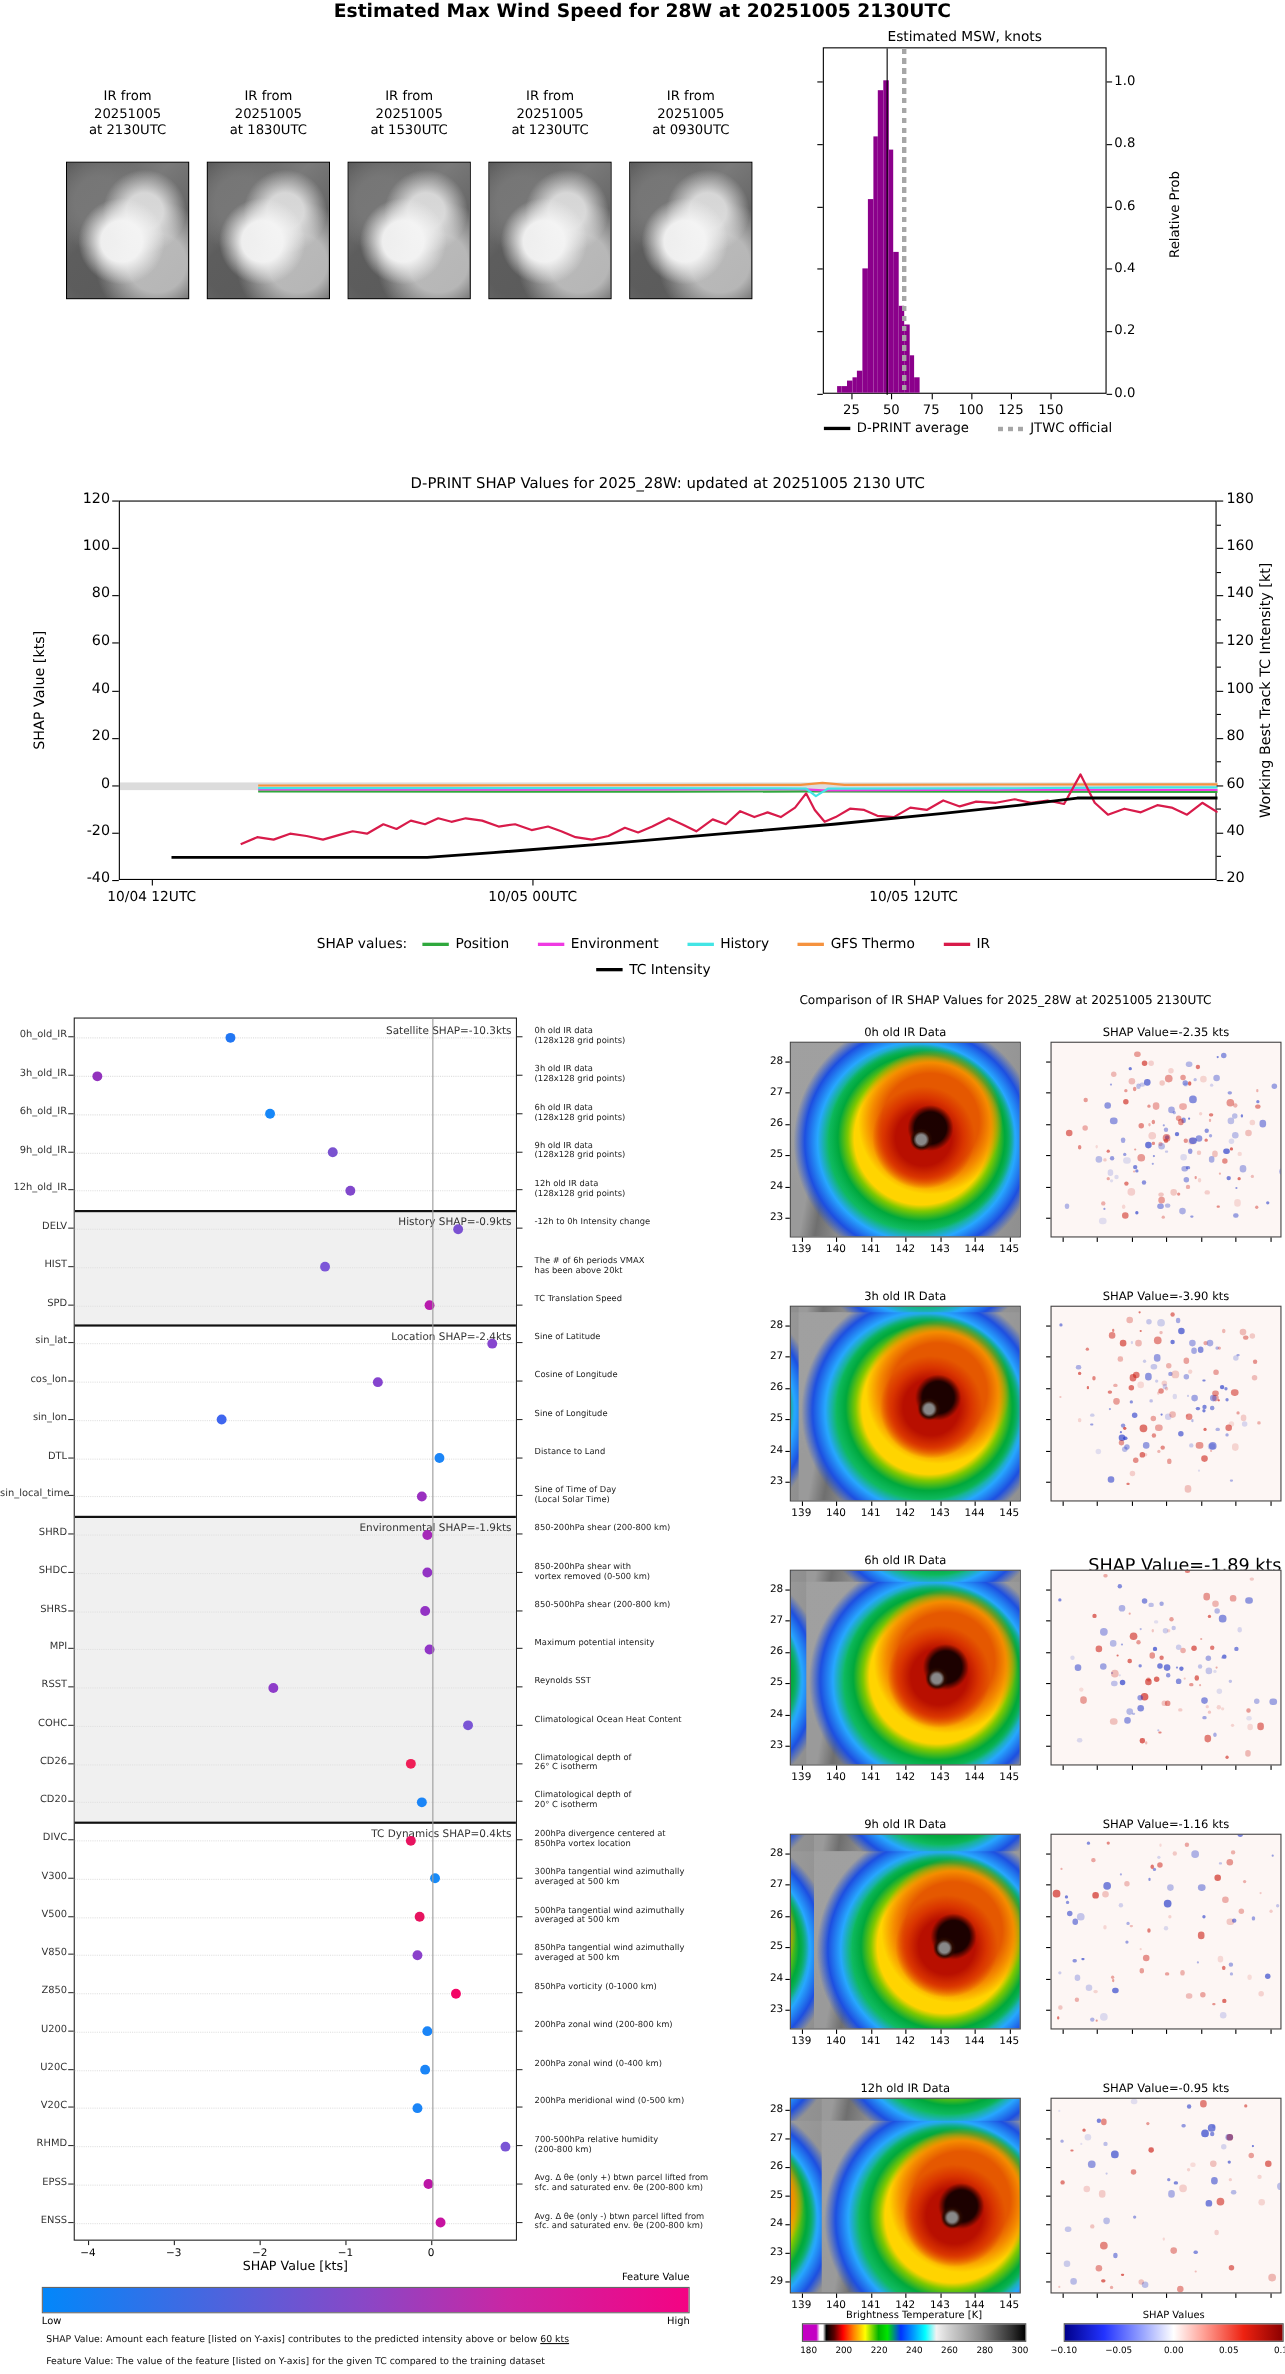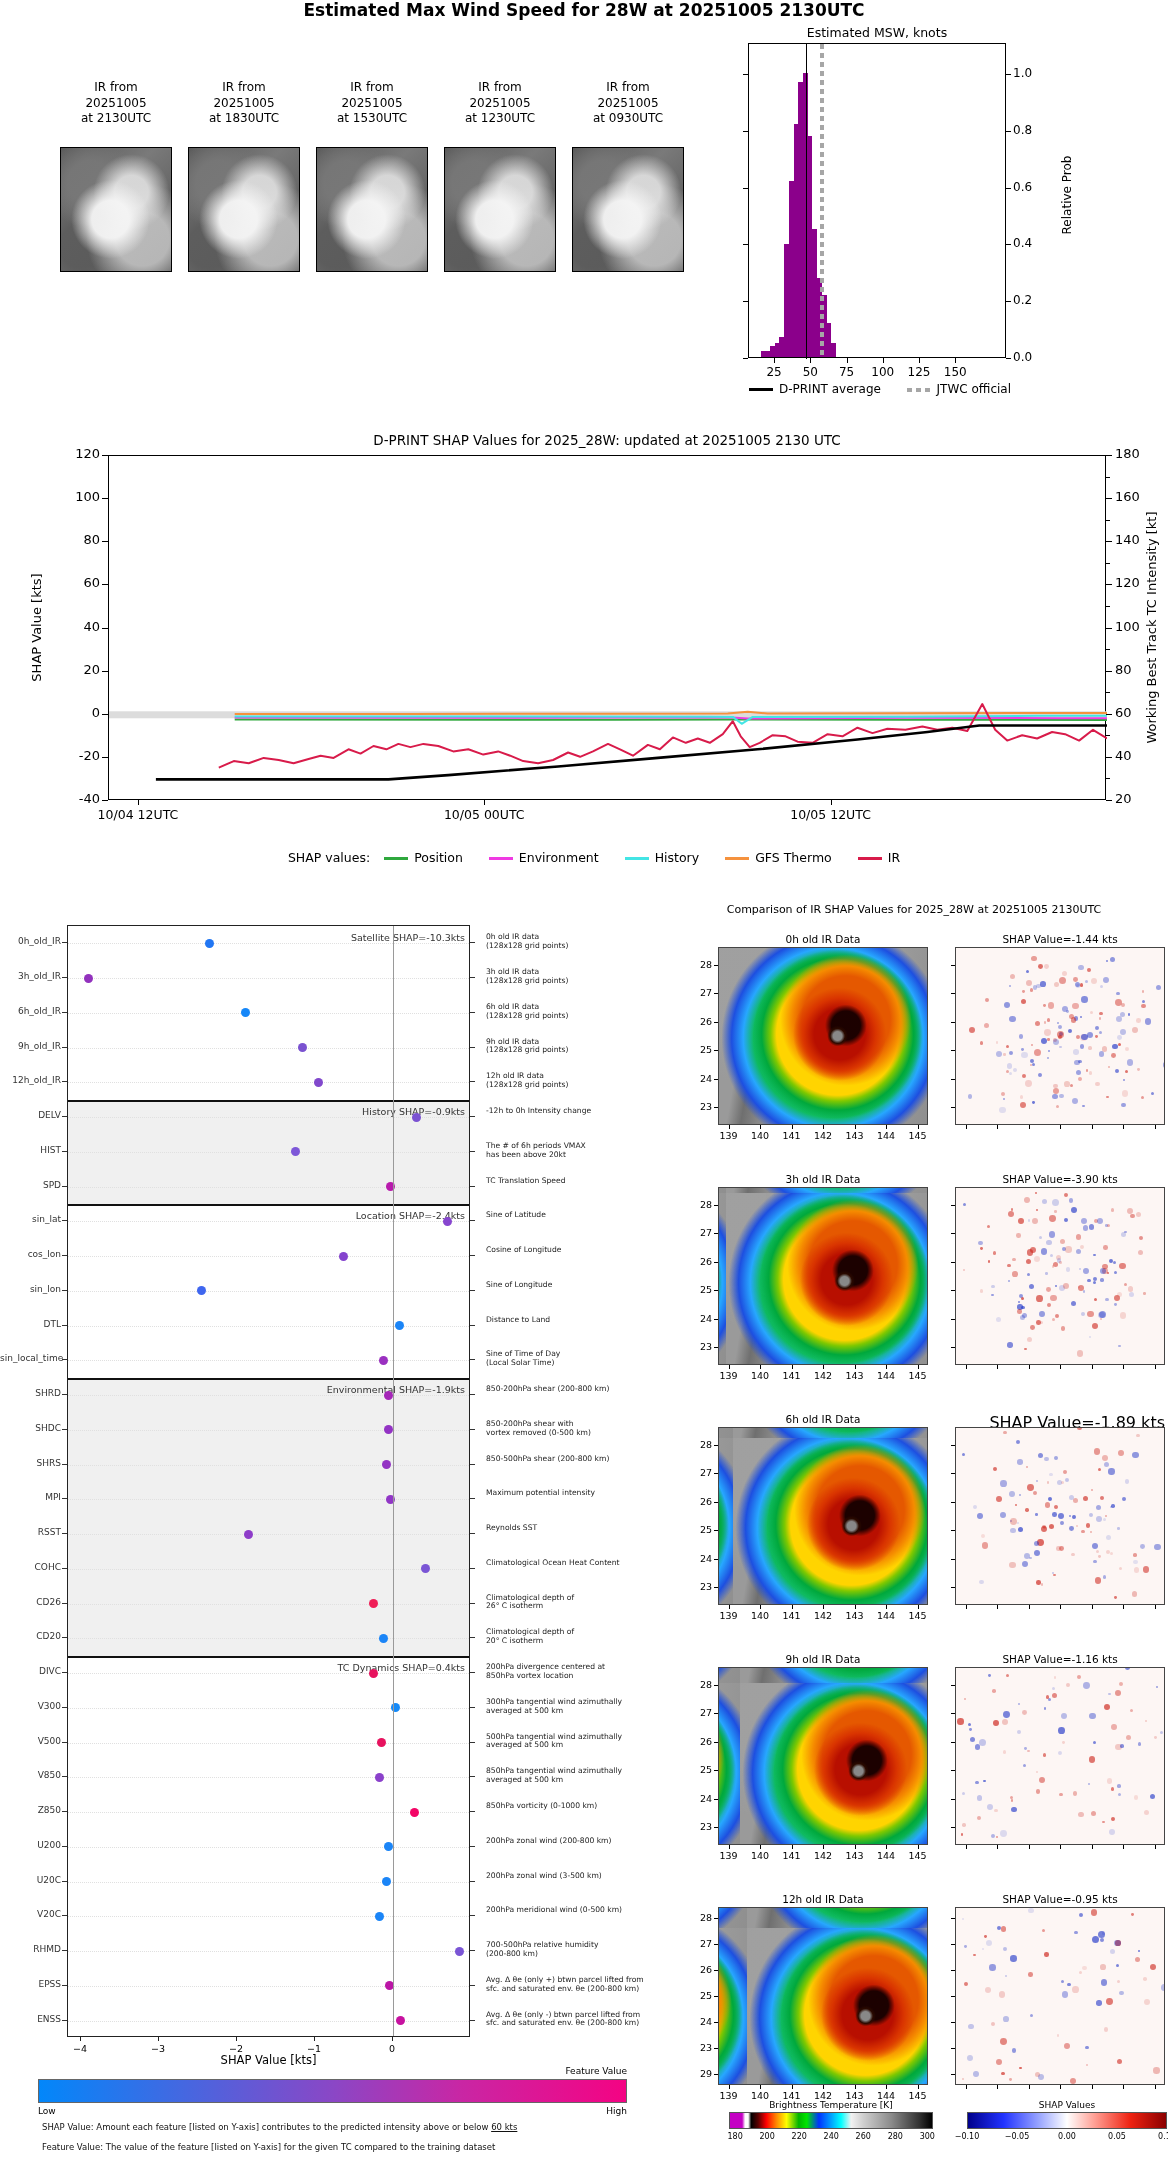--- a/index.html
+++ b/index.html
@@ -183,20 +183,21 @@
       <div style="position: absolute; left: 137.94px; top: 800px; width: 1px; height: 5px; background: rgb(0, 0, 0);"></div>
       <div style="position: absolute; left: 77.94px; top: 807px; width: 120px; text-align: center; font-size: 12.5px;">10/04 12UTC</div>
       <div style="position: absolute; left: 484.246px; top: 800px; width: 1px; height: 5px; background: rgb(0, 0, 0);"></div>
       <div style="position: absolute; left: 424.246px; top: 807px; width: 120px; text-align: center; font-size: 12.5px;">10/05 00UTC</div>
       <div style="position: absolute; left: 830.552px; top: 800px; width: 1px; height: 5px; background: rgb(0, 0, 0);"></div>
       <div style="position: absolute; left: 770.552px; top: 807px; width: 120px; text-align: center; font-size: 12.5px;">10/05 12UTC</div>
     </div>
 <div class="abs vtxt" style="left:-18px;top:620px;font-size:13px;">SHAP Value [kts]</div>
 <div class="abs vtxt" style="left:1035px;top:620px;font-size:13px;">Working Best Track TC Intensity [kt]</div>
 <div id="mc-legend1" class="abs ctr" style="left:108px;top:850px;width:998px;font-size:12.5px;"><span style="margin-right: 14px;">SHAP values:</span><span class="legend-sw" style="background: rgb(47, 168, 61);"></span><span style="margin-right: 26px;">Position</span><span class="legend-sw" style="background: rgb(239, 58, 226);"></span><span style="margin-right: 26px;">Environment</span><span class="legend-sw" style="background: rgb(67, 229, 229);"></span><span style="margin-right: 26px;">History</span><span class="legend-sw" style="background: rgb(245, 146, 62);"></span><span style="margin-right: 26px;">GFS Thermo</span><span class="legend-sw" style="background: rgb(216, 27, 74);"></span><span style="margin-right: 26px;">IR</span></div>
+<div id="mc-legend2" class="abs ctr" style="left:108px;top:873px;width:998px;font-size:12.5px;"><span class="legend-sw" style="background: rgb(0, 0, 0);"></span><span style="margin-right: 26px;">TC Intensity</span></div>
 
 <div class="abs ctr" style="left:67px;top:903px;width:403px;font-size:11px;margin-top:40px;">Shap values for 2025_28W at 20251005 2130UTC</div>
 <div id="dp-plot" class="abs" style="left:67px;top:925px;width:403px;height:1112px;border:1.2px solid #222;box-sizing:border-box;background:#fff;">
       <div style="position: absolute; right: 4px; top: 6.4px; font-size: 9.5px; color: rgb(51, 51, 51); text-align: right;">Satellite SHAP=-10.3kts</div>
       <div class="dotgrid" style="position: absolute; left: 0px; top: 17.4px; width: 100%; height: 0px;"></div>
       <div style="position: absolute; left: 137.2px; top: 12.9px; width: 9px; height: 9px; border-radius: 50%; background: rgb(33, 118, 243);"></div>
       <div class="dotgrid" style="position: absolute; left: 0px; top: 52.1px; width: 100%; height: 0px;"></div>
       <div style="position: absolute; left: 16.3px; top: 47.6px; width: 9px; height: 9px; border-radius: 50%; background: rgb(146, 50, 189);"></div>
       <div class="dotgrid" style="position: absolute; left: 0px; top: 86.9px; width: 100%; height: 0px;"></div>
       <div style="position: absolute; left: 173.1px; top: 82.4px; width: 9px; height: 9px; border-radius: 50%; background: rgb(22, 135, 248);"></div>
@@ -389,21 +390,21 @@
       <div style="position: absolute; left: 62px; top: 1811.1px; width: 5px; height: 1px; background: rgb(51, 51, 51);"></div>
       <div style="position: absolute; left: 470px; top: 1811.1px; width: 5px; height: 1px; background: rgb(51, 51, 51);"></div>
       <div class="pre" style="position: absolute; left: 486px; top: 1802.1px; width: 172px; font-size: 7.6px; line-height: 1.15; color: rgb(34, 34, 34);">850hPa vorticity (0-1000 km)</div>
       <div style="position: absolute; left: 0px; top: 1839.9px; width: 61px; text-align: right; font-size: 9px; color: rgb(51, 51, 51);">U200</div>
       <div style="position: absolute; left: 62px; top: 1845.9px; width: 5px; height: 1px; background: rgb(51, 51, 51);"></div>
       <div style="position: absolute; left: 470px; top: 1845.9px; width: 5px; height: 1px; background: rgb(51, 51, 51);"></div>
       <div class="pre" style="position: absolute; left: 486px; top: 1836.9px; width: 172px; font-size: 7.6px; line-height: 1.15; color: rgb(34, 34, 34);">200hPa zonal wind (200-800 km)</div>
       <div style="position: absolute; left: 0px; top: 1874.6px; width: 61px; text-align: right; font-size: 9px; color: rgb(51, 51, 51);">U20C</div>
       <div style="position: absolute; left: 62px; top: 1880.6px; width: 5px; height: 1px; background: rgb(51, 51, 51);"></div>
       <div style="position: absolute; left: 470px; top: 1880.6px; width: 5px; height: 1px; background: rgb(51, 51, 51);"></div>
-      <div class="pre" style="position: absolute; left: 486px; top: 1871.6px; width: 172px; font-size: 7.6px; line-height: 1.15; color: rgb(34, 34, 34);">200hPa zonal wind (3-500 km)</div>
+      <div class="pre" style="position: absolute; left: 486px; top: 1871.6px; width: 172px; font-size: 7.6px; line-height: 1.15; color: rgb(34, 34, 34);">200hPa zonal wind (0-400 km)</div>
       <div style="position: absolute; left: 0px; top: 1909.4px; width: 61px; text-align: right; font-size: 9px; color: rgb(51, 51, 51);">V20C</div>
       <div style="position: absolute; left: 62px; top: 1915.4px; width: 5px; height: 1px; background: rgb(51, 51, 51);"></div>
       <div style="position: absolute; left: 470px; top: 1915.4px; width: 5px; height: 1px; background: rgb(51, 51, 51);"></div>
       <div class="pre" style="position: absolute; left: 486px; top: 1906.4px; width: 172px; font-size: 7.6px; line-height: 1.15; color: rgb(34, 34, 34);">200hPa meridional wind (0-500 km)</div>
       <div style="position: absolute; left: 0px; top: 1944.1px; width: 61px; text-align: right; font-size: 9px; color: rgb(51, 51, 51);">RHMD</div>
       <div style="position: absolute; left: 62px; top: 1950.1px; width: 5px; height: 1px; background: rgb(51, 51, 51);"></div>
       <div style="position: absolute; left: 470px; top: 1950.1px; width: 5px; height: 1px; background: rgb(51, 51, 51);"></div>
       <div class="pre" style="position: absolute; left: 486px; top: 1941.1px; width: 172px; font-size: 7.6px; line-height: 1.15; color: rgb(34, 34, 34);">700-500hPa relative humidity
 (200-800 km)</div>
       <div style="position: absolute; left: 0px; top: 1978.9px; width: 61px; text-align: right; font-size: 9px; color: rgb(51, 51, 51);">EPSS</div>
@@ -433,21 +434,21 @@
 <div class="abs" style="left:38px;top:2106px;font-size:9px;">Low</div>
 <div class="abs" style="left:38px;top:2106px;width:589px;text-align:right;font-size:9px;">High</div>
 <div class="abs" style="left:42px;top:2122px;font-size:8.5px;color:#111;">
   <span>SHAP Value: Amount each feature [listed on Y-axis] contributes to the predicted intensity above or below </span><span style="text-decoration:underline;">60 kts</span>
 </div>
 <div class="abs" style="left:42px;top:2142px;font-size:8.5px;color:#111;">Feature Value: The value of the feature [listed on Y-axis] for the given TC compared to the training dataset</div>
 
 <div class="abs ctr" style="left:660px;top:903px;width:508px;font-size:11px;">Comparison of IR SHAP Values for 2025_28W at 20251005 2130UTC</div>
 <div id="rp">
       <div style="position: absolute; left: 718px; top: 933px; width: 210px; text-align: center; font-size: 10.5px;">0h old IR Data</div>
-      <div style="position: absolute; left: 955px; top: 933px; width: 210px; text-align: center; font-size: 10.5px;">SHAP Value=-1.44 kts</div>
+      <div style="position: absolute; left: 955px; top: 933px; width: 210px; text-align: center; font-size: 10.5px;">SHAP Value=-2.35 kts</div>
       <div class="ir-map" style="position: absolute; left: 718px; top: 947px; width: 210px; height: 178px; background-position: 0px 0px;"></div>
       <div class="shap-map" style="position: absolute; left: 955px; top: 947px; width: 210px; height: 178px;">
         <div class="speck" style="left: 143.6px; top: 36.5px; width: 3px; height: 3px; background: rgba(35, 55, 200, 0.19);"></div>
         <div class="speck" style="left: 146.7px; top: 28.6px; width: 6px; height: 6px; background: rgba(35, 55, 200, 0.38);"></div>
         <div class="speck" style="left: 165.4px; top: 155px; width: 4.4px; height: 4.4px; background: rgba(35, 55, 200, 0.45);"></div>
         <div class="speck" style="left: 39.7px; top: 102.6px; width: 6.2px; height: 6.2px; background: rgba(35, 55, 200, 0.31);"></div>
         <div class="speck" style="left: 96.7px; top: 90.2px; width: 4.1px; height: 4.1px; background: rgba(205, 35, 25, 0.31);"></div>
         <div class="speck" style="left: 102px; top: 76.9px; width: 4px; height: 4px; background: rgba(35, 55, 200, 0.4);"></div>
         <div class="speck" style="left: 96.2px; top: 145.5px; width: 5.4px; height: 5.4px; background: rgba(35, 55, 200, 0.46);"></div>
         <div class="speck" style="left: 69.9px; top: 31.7px; width: 6.3px; height: 6.3px; background: rgba(205, 35, 25, 0.27);"></div>

